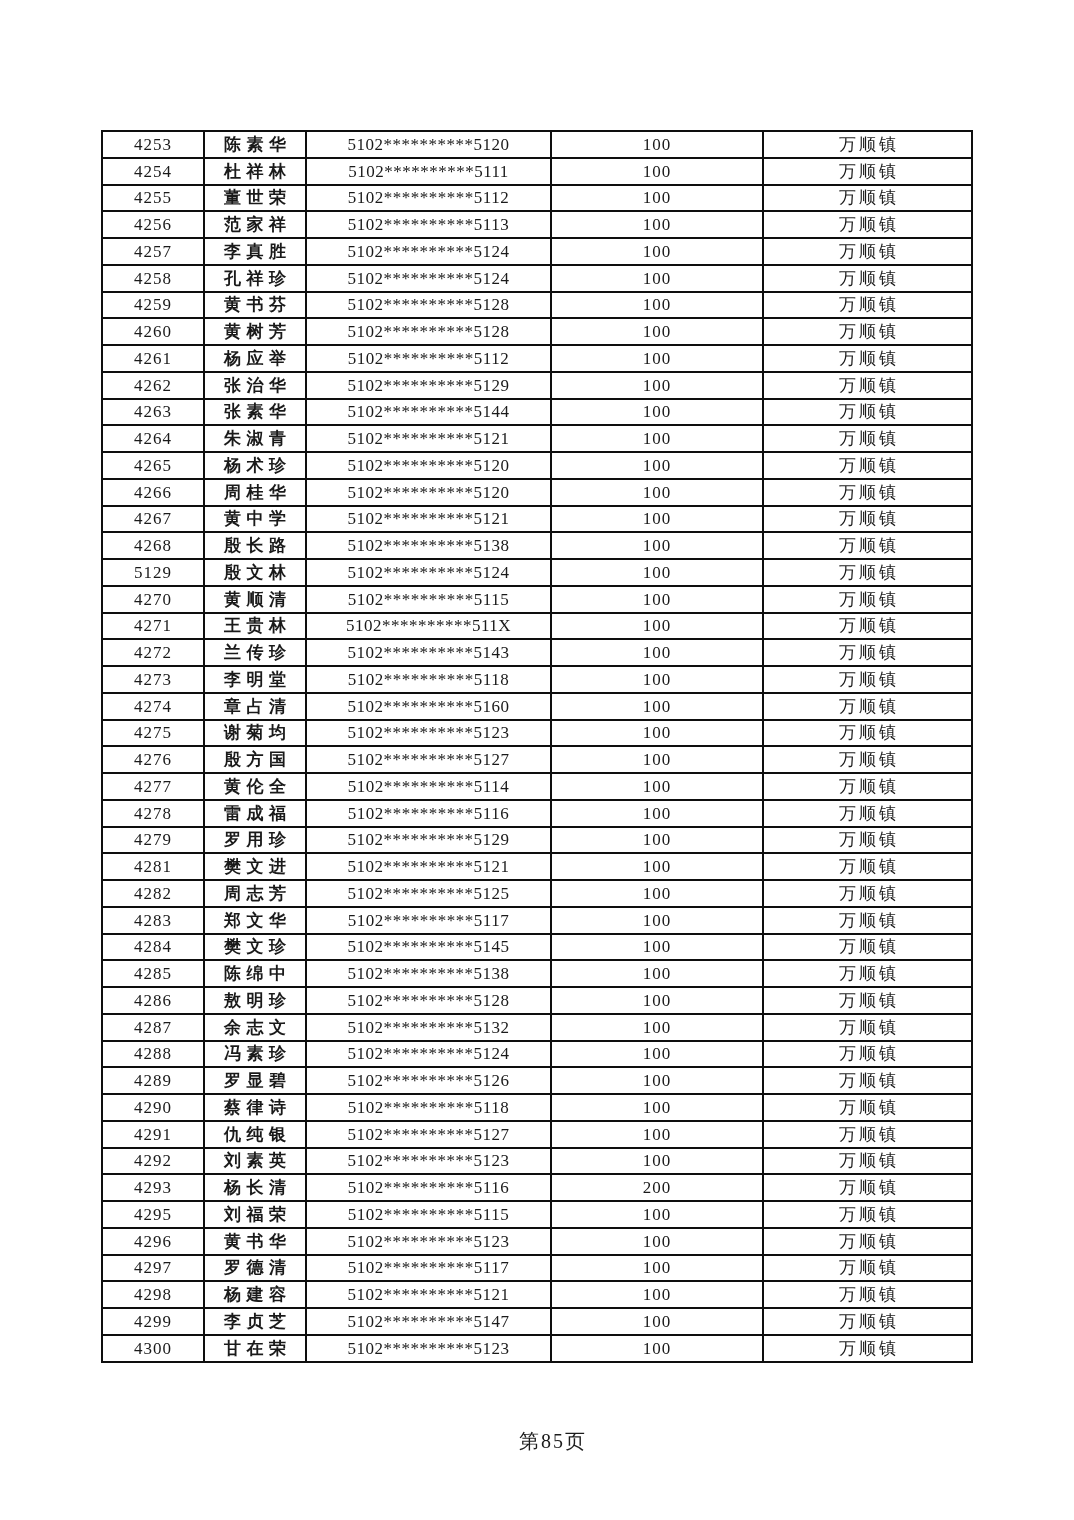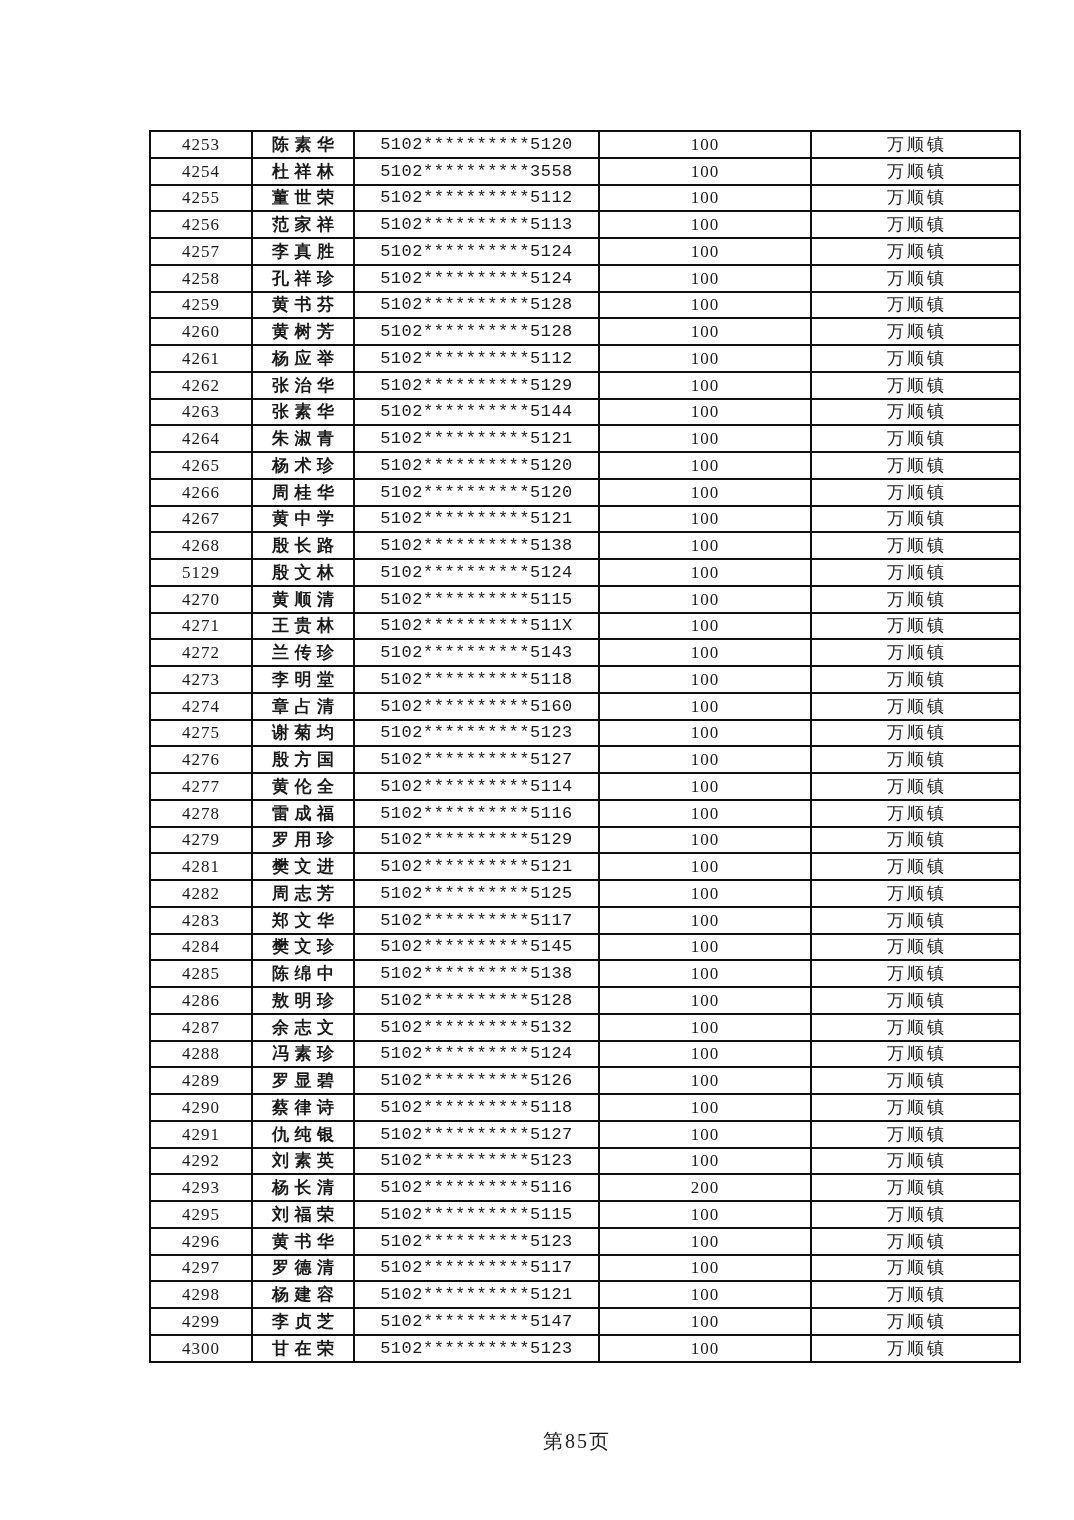--- a/index.html
+++ b/index.html
@@ -11,21 +11,20 @@
     width: 1074px;
     height: 1520px;
     position: relative;
     font-family: "Liberation Serif", "DejaVu Serif", serif;
     color: #1a1a1a;
   }
   .page {
     position: absolute;
     inset: 0;
     background: #ffffff;
-    margin-left: 48px;
   }
   table.roster {
     position: absolute;
     left: 101px;
     top: 130px;
     width: 870px;
     height: 1233px;
     border-collapse: collapse;
     table-layout: fixed;
   }
@@ -44,21 +43,20 @@
     letter-spacing: 1px;
   }
   td.col-name {
     letter-spacing: 0.32em;
     text-indent: 0.32em; 
     font-weight: bold;
   }
   td.col-id_masked {
     font-size: 18px;
     letter-spacing: 0.5px;
-    font-family: Liberation Mono, monospace;
   }
   td.col-amount {
     font-size: 18px;
     letter-spacing: 1px;
     border-radius: 9px;
   }
   td.col-town {
     letter-spacing: 0.18em;
     text-indent: 0.18em;
   }
@@ -91,21 +89,21 @@
         <tr>
           <td class="col-index">4253</td>
           <td class="col-name">陈素华</td>
           <td class="col-id_masked">5102**********5120</td>
           <td class="col-amount">100</td>
           <td class="col-town">万顺镇</td>
         </tr>
         <tr>
           <td class="col-index">4254</td>
           <td class="col-name">杜祥林</td>
-          <td class="col-id_masked">5102**********3558</td>
+          <td class="col-id_masked">5102**********5111</td>
           <td class="col-amount">100</td>
           <td class="col-town">万顺镇</td>
         </tr>
         <tr>
           <td class="col-index">4255</td>
           <td class="col-name">董世荣</td>
           <td class="col-id_masked">5102**********5112</td>
           <td class="col-amount">100</td>
           <td class="col-town">万顺镇</td>
         </tr>

